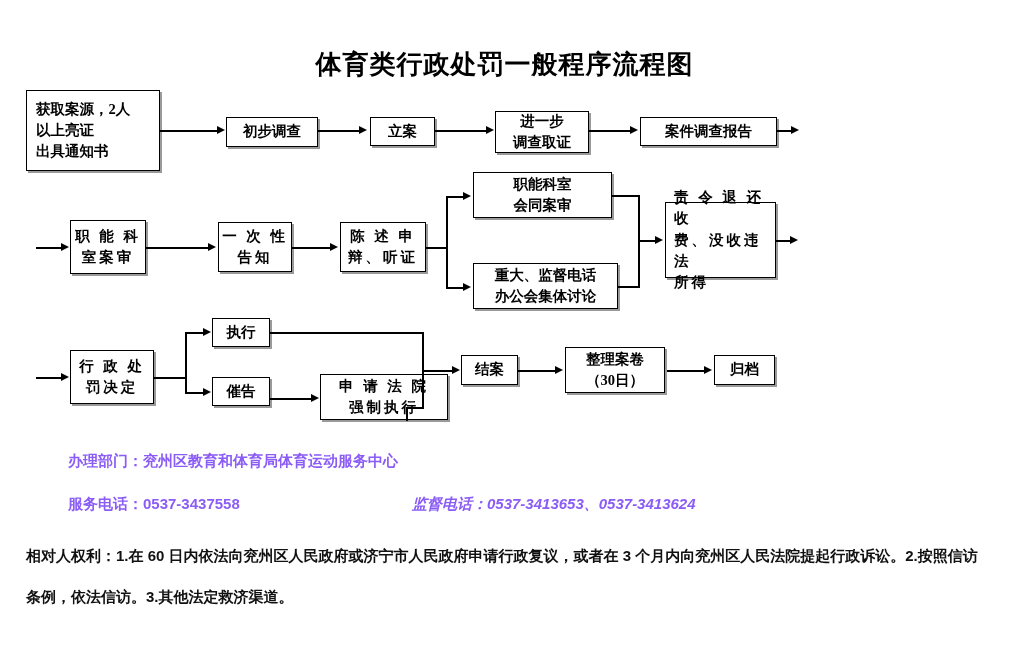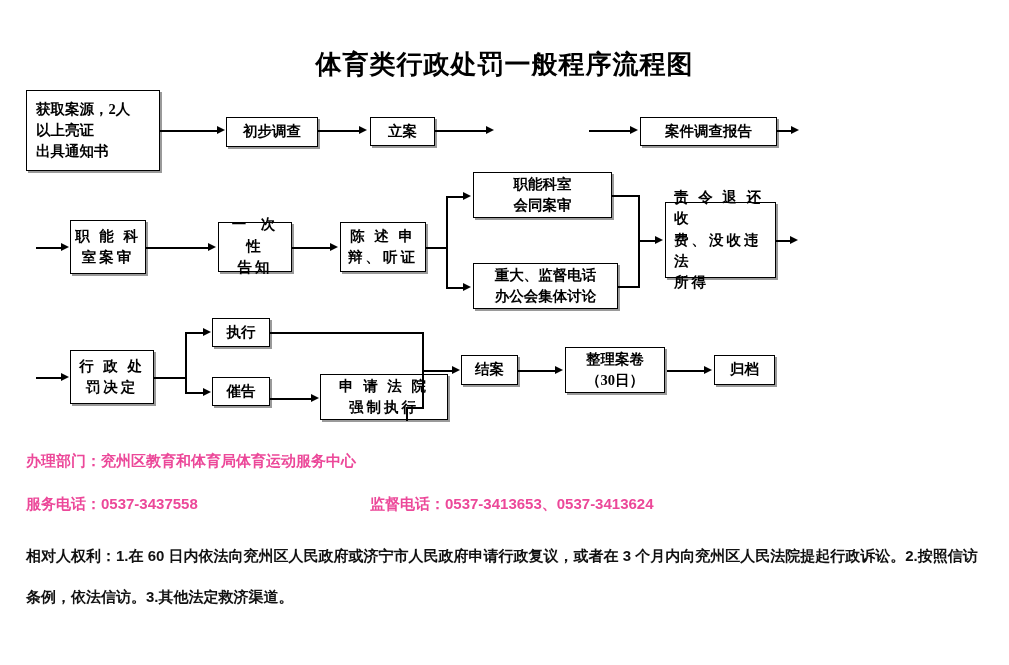--- a/index.html
+++ b/index.html
@@ -37,21 +37,21 @@
     position:absolute;width:0;height:0;
     border-top:4.5px solid transparent;
     border-bottom:4.5px solid transparent;
     border-left:8px solid #000;
   }
 
   
   .foot{
     position:absolute;
     font-family:"Liberation Sans","DejaVu Sans",sans-serif;
-    font-size:15px;font-weight:bold;color:#ec4899;white-space:pre;
+    font-size:15px;font-weight:bold;color:#8b5cf6;white-space:pre;margin-left:42px;
   }
   .para{
     position:absolute;left:26px;width:966px;
     font-family:"Liberation Sans","DejaVu Sans",sans-serif;
     font-size:15px;font-weight:bold;color:#111;
     line-height:41px;
   }
 </style>
 </head>
 <body>
@@ -70,39 +70,41 @@
   <div class="box" style="left:226px;top:117px;width:92px;height:30px;">初步调查</div>
 
   <div class="ln lh" style="left:318px;top:130px;width:42px;"></div>
   <div class="arw" style="left:359px;top:126px;"></div>
 
   <div class="box" style="left:370px;top:117px;width:65px;height:29px;">立案</div>
 
   <div class="ln lh" style="left:435px;top:130px;width:52px;"></div>
   <div class="arw" style="left:486px;top:126px;"></div>
 
+  <div class="box" style="left:495px;top:111px;width:94px;height:42px;">进一步
+调查取证</div>
 
   <div class="ln lh" style="left:589px;top:130px;width:42px;"></div>
   <div class="arw" style="left:630px;top:126px;"></div>
 
   <div class="box" style="left:640px;top:117px;width:137px;height:29px;">案件调查报告</div>
 
   <div class="ln lh" style="left:777px;top:130px;width:16px;"></div>
   <div class="arw" style="left:791px;top:126px;"></div>
 
   <div class="ln lh" style="left:36px;top:247px;width:26px;"></div>
   <div class="arw" style="left:61px;top:243px;"></div>
 
   <div class="box sp" style="left:70px;top:220px;width:76px;height:54px;">职 能 科
 室案审</div>
 
   <div class="ln lh" style="left:146px;top:247px;width:63px;"></div>
   <div class="arw" style="left:208px;top:243px;"></div>
 
-  <div class="box sp" style="left:218px;top:222px;width:74px;height:50px;font-family:Liberation Mono, monospace;">一 次 性
+  <div class="box sp" style="left:218px;top:222px;width:74px;height:50px;">一 次 性
 告知</div>
 
   <div class="ln lh" style="left:292px;top:247px;width:39px;"></div>
   <div class="arw" style="left:330px;top:243px;"></div>
 
   <div class="box sp" style="left:340px;top:222px;width:86px;height:50px;">陈 述 申
 辩、听证</div>
 
   <div class="ln lh" style="left:426px;top:247px;width:22px;"></div>
   <div class="ln lv" style="left:446px;top:196px;height:92px;"></div>
@@ -171,17 +173,17 @@
 
   <div class="ln lh" style="left:667px;top:370px;width:38px;"></div>
   <div class="arw" style="left:704px;top:366px;"></div>
 
   <div class="box" style="left:714px;top:355px;width:61px;height:30px;">归档</div>
 
   <div class="foot" style="left:26px;top:452px;">办理部门：兖州区教育和体育局体育运动服务中心</div>
 
   <div class="foot" style="left:26px;top:495px;">服务电话：0537-3437558</div>
 
-  <div class="foot" style="left:370px;top:495px;">监督电话：0537-3413653、0537-3413624</div>
+  <div class="foot" style="left:370px;top:495px;font-style:italic;">监督电话：0537-3413653、0537-3413624</div>
 
   <div class="para" style="top:535px;">相对人权利：1.在 60 日内依法向兖州区人民政府或济宁市人民政府申请行政复议，或者在 3 个月内向兖州区人民法院提起行政诉讼。2.按照信访条例，依法信访。3.其他法定救济渠道。</div>
 
 </div>
 
 </body></html>

